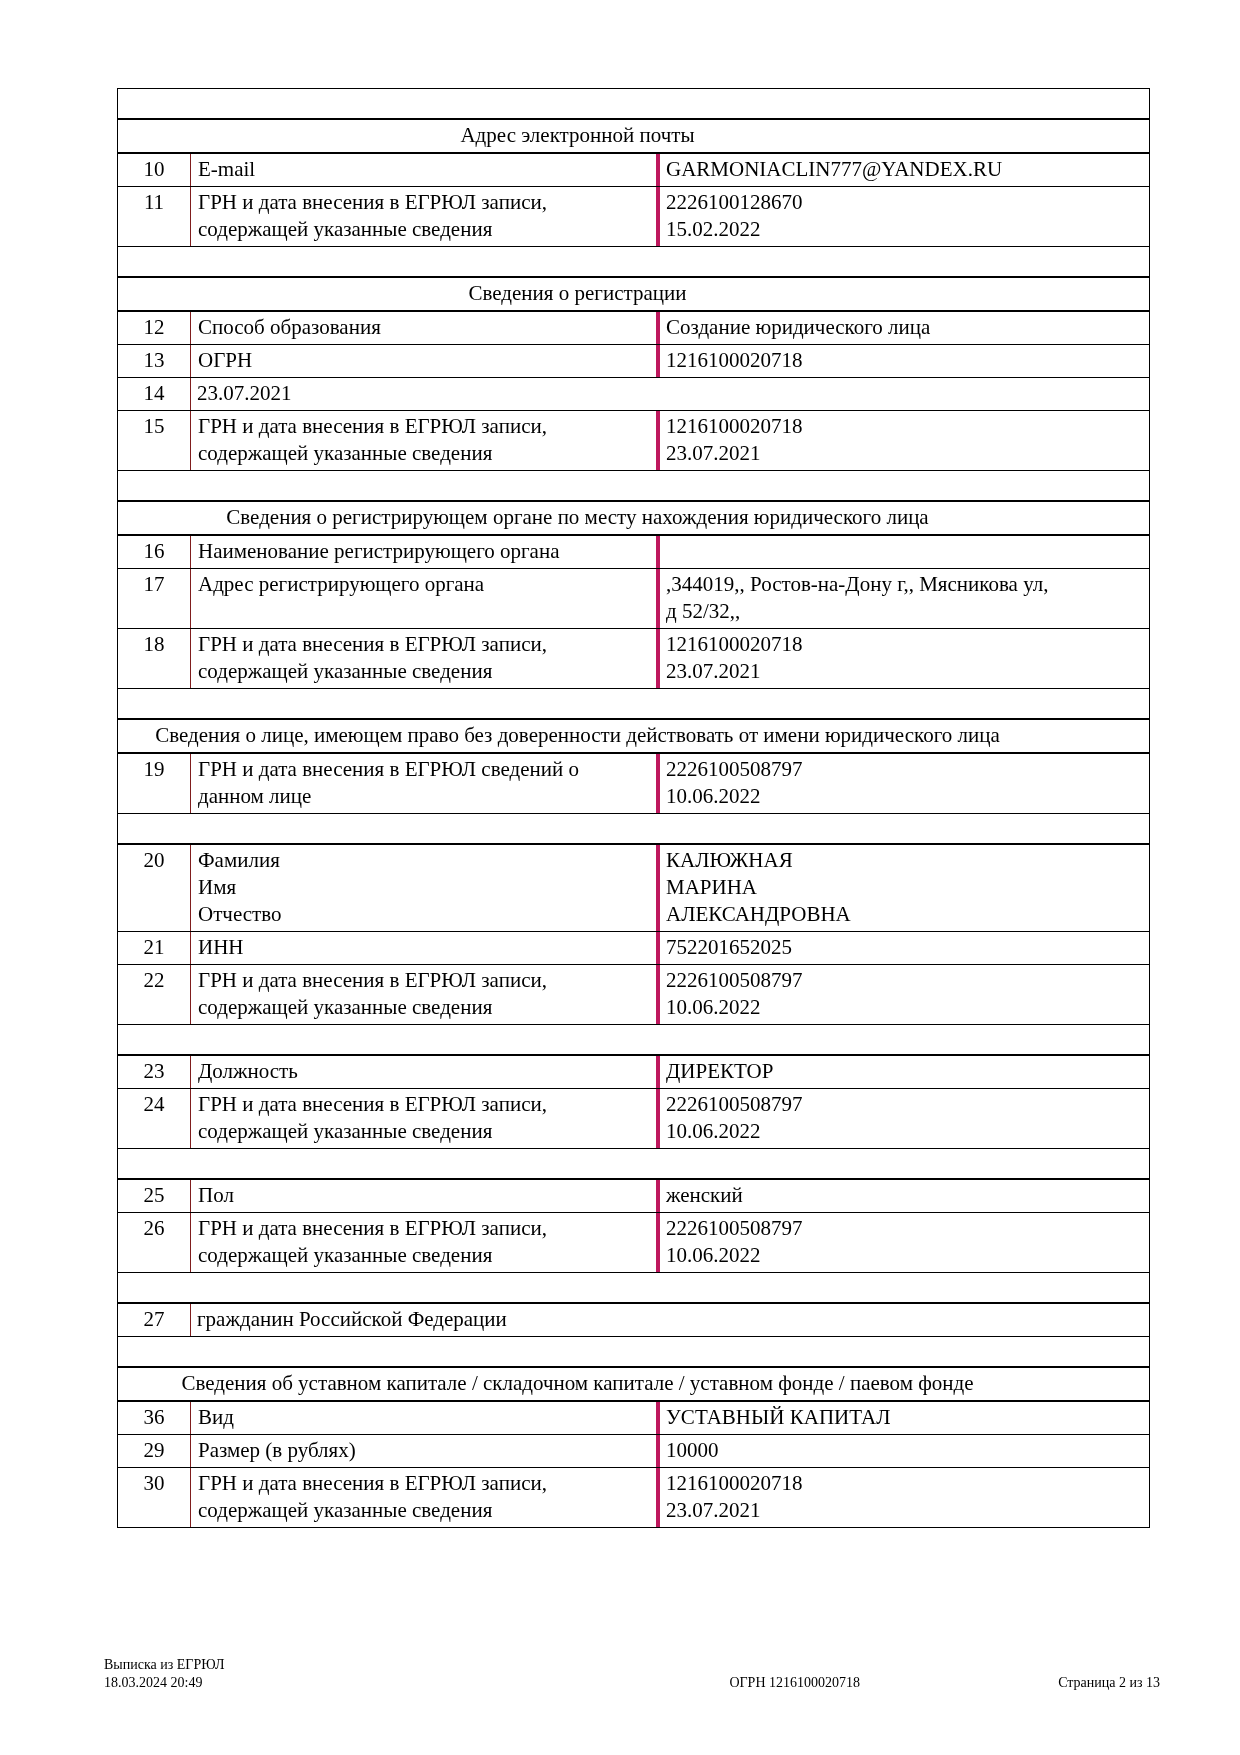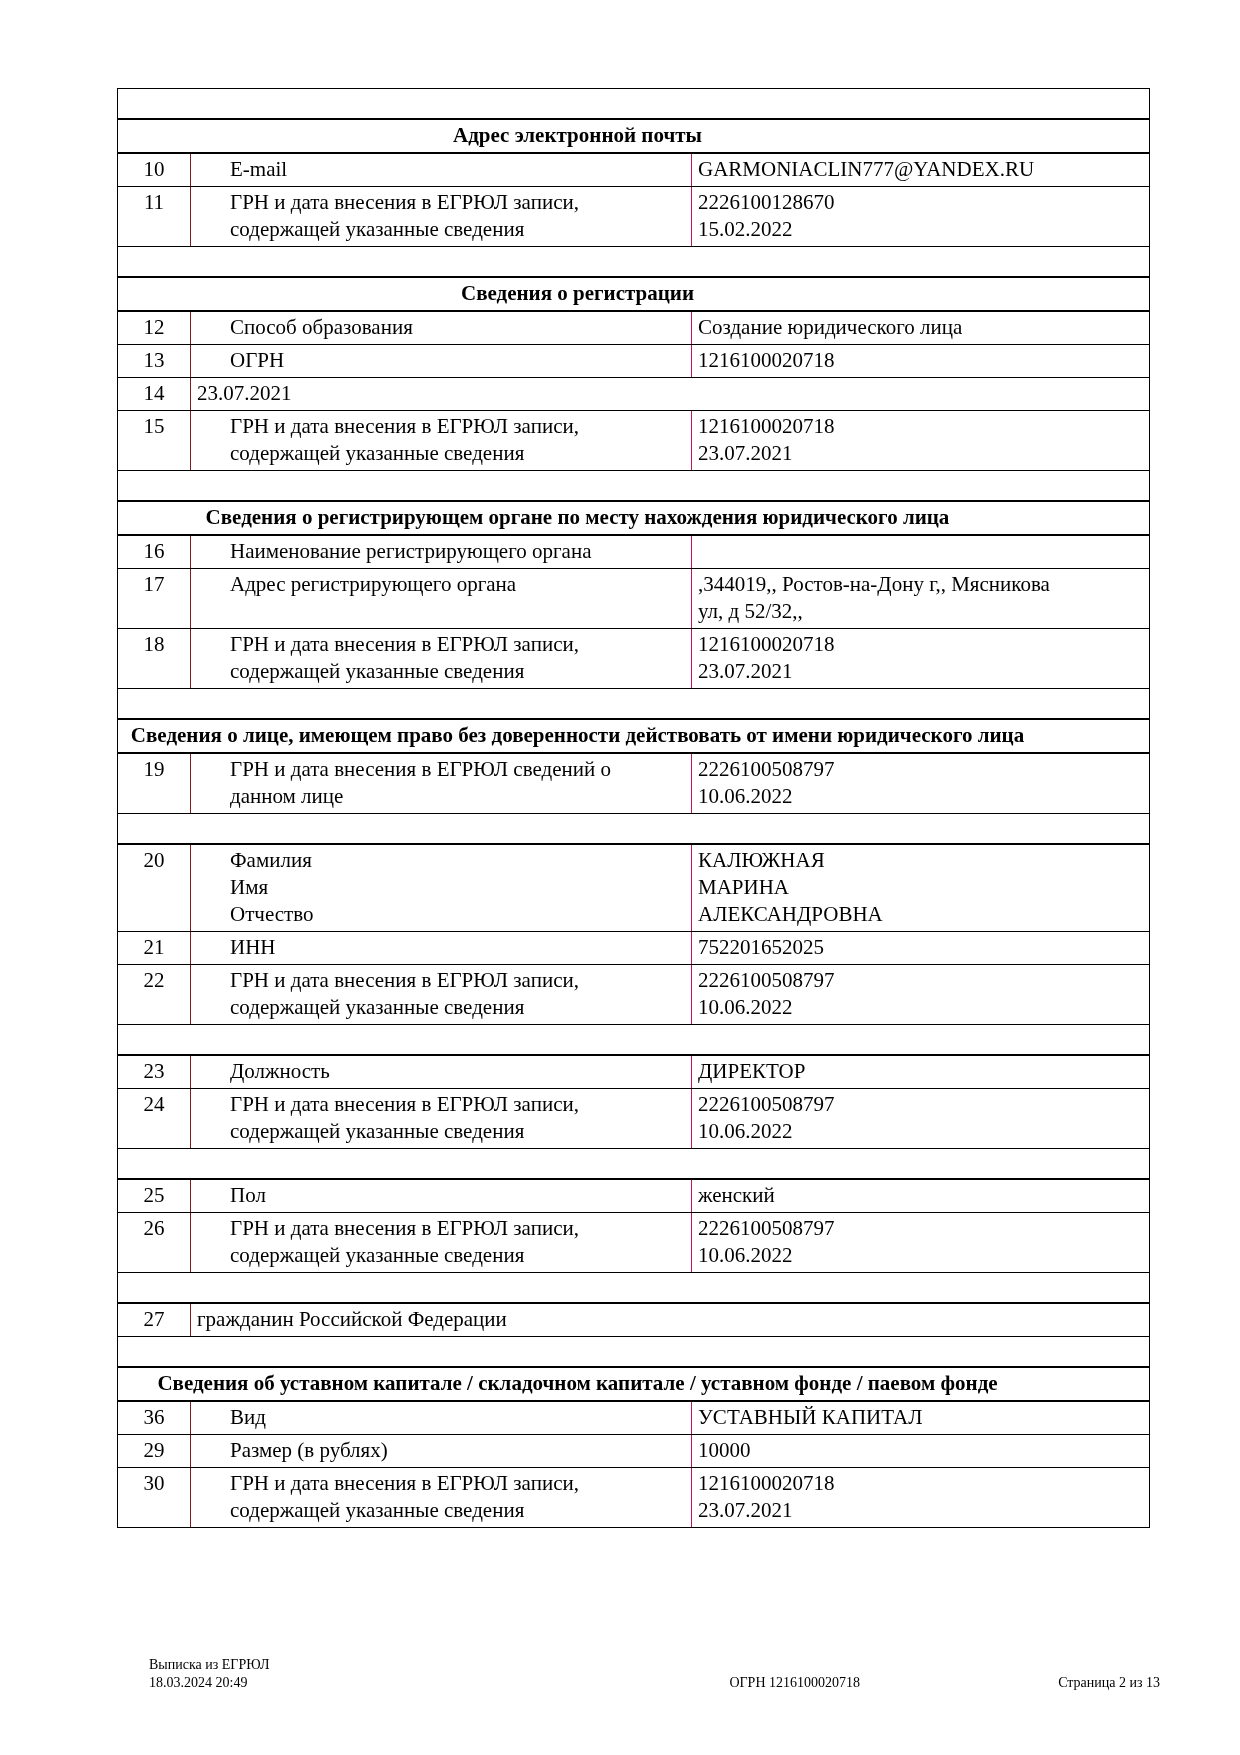--- a/index.html
+++ b/index.html
@@ -20,54 +20,52 @@
     border-right:1px solid #000;
     border-top:1px solid #000;
     font-size:21px;
     line-height:27px;
   }
   .spacer {
     height:31px;
     border-bottom:2px solid #000;
   }
   .hdr {
-    font-weight:bold;
+    font-weight:normal;
     text-align:center;
     padding:2px 112px 3px 0;
     border-bottom:2px solid #000;
   }
   .row { display:flex; border-bottom:1px solid #000; }
   .num {
     width:73px;
     border-right:1px solid #7f1d1d;
     text-align:center;
     padding:2px 0 3px 0;
     flex:none;
   }
   .lbl {
     width:469px;
-    border-right:1px solid #be185d;
+    border-right:4px solid #be185d;
     padding:2px 30px 3px 7px;
     white-space:pre-line;
     flex:none;
-    margin-left:32px;
   }
   .val {
     flex:1;
     padding:2px 92px 3px 6px;
     white-space:pre-line;
   }
   .footer {
     position:absolute;
     left:104px; right:80px; top:1656px;
     display:flex;
     align-items:flex-end;
     font-size:14px;
     line-height:18px;
-    margin-left:45px;
   }
   .f-left  { width:300px; text-align:left; flex:none; }
   .f-mid   { flex:1; text-align:right; }
   .f-right { width:300px; text-align:right; flex:none; }
 </style>
 </head>
 <body>
 
 <div class="page">
 

